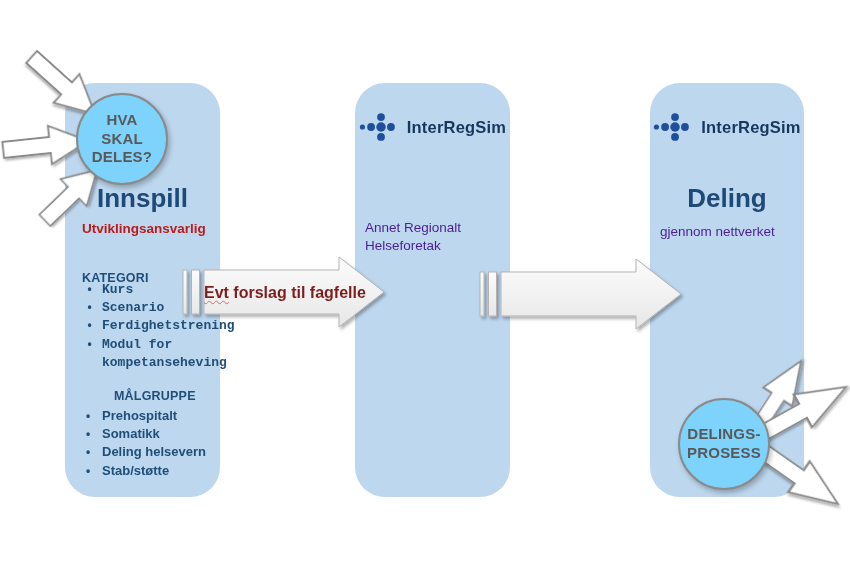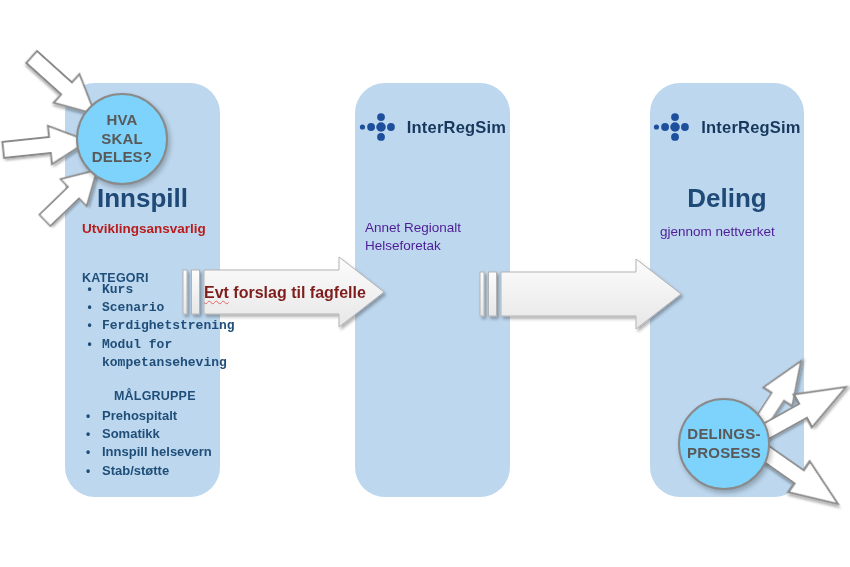--- a/index.html
+++ b/index.html
@@ -56,21 +56,21 @@
     <ul class="c1-list c1-l1">
       <li>Kurs</li>
       <li>Scenario</li>
       <li>Ferdighetstrening</li>
       <li>Modul for kompetanseheving</li>
     </ul>
     <div class="c1-heading c1-h2">MÅLGRUPPE</div>
     <ul class="c1-list c1-l2">
       <li>Prehospitalt</li>
       <li>Somatikk</li>
-      <li>Innspill helsevern</li>
+      <li>Deling helsevern</li>
       <li>Stab/støtte</li>
     </ul>
   </div>
 
   <div class="col col-2">
     <div class="logo">
       <svg width="38" height="36" viewBox="0 0 44 40">
         <g fill="#1D4F9C">
           <circle cx="4" cy="20" r="3"></circle>
           <circle cx="14" cy="20" r="4.5"></circle>

